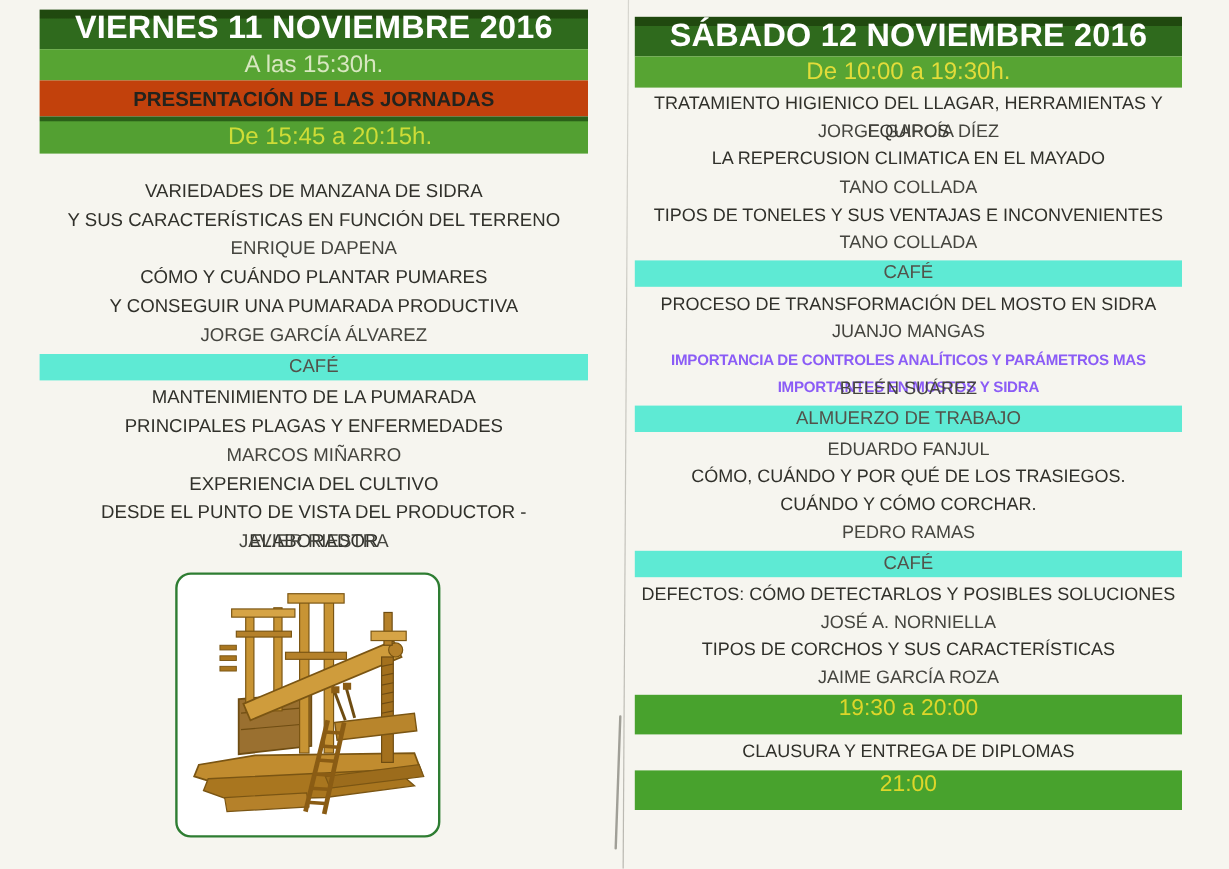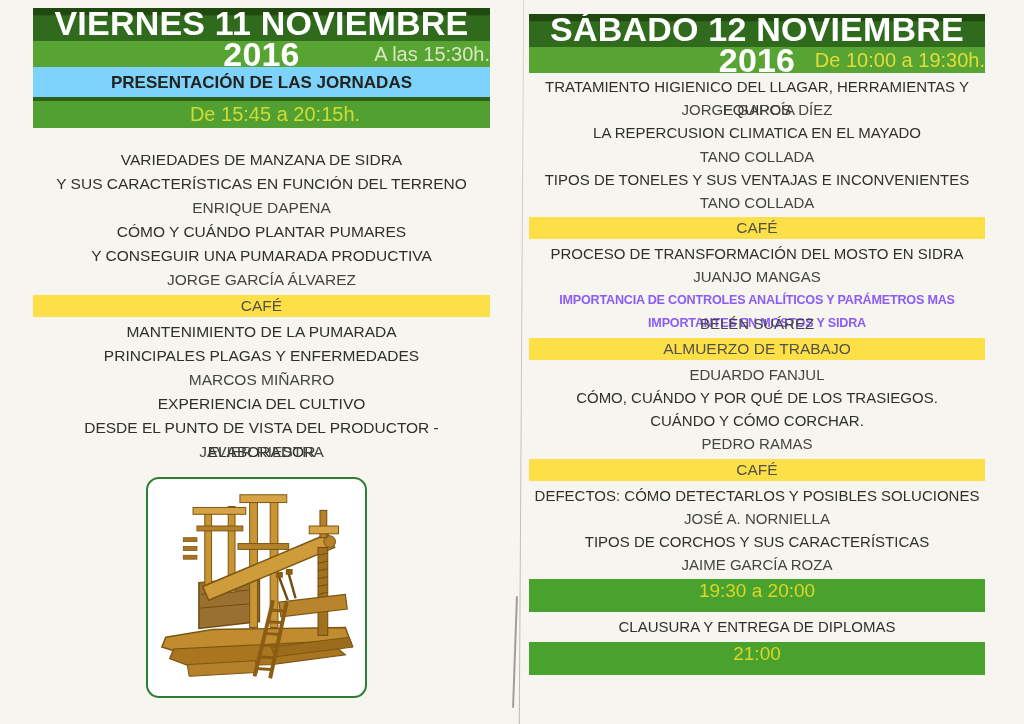--- a/index.html
+++ b/index.html
@@ -17,45 +17,45 @@
   .scan-mark{
     position:absolute;left:514px;top:596px;width:2px;height:112px;
     background:#5a574e;opacity:.55;transform:rotate(2deg);border-radius:2px;
   }
   .col{position:absolute;}
   .col-left{left:33px;top:8px;width:457px;}
   .col-right{left:529px;top:14px;width:456px;}
   .band{width:100%;text-align:center;box-sizing:border-box;}
   .band-header{
     background:linear-gradient(180deg,#20490f 0%,#20490f 22%,#2f6a1d 23%,#2f6a1d 100%);
-    color:#ffffff;font-weight:bold;font-size:34px;
+    color:#ffffff;font-weight:bold;font-size:27px;
     height:33px;line-height:31px;letter-spacing:.2px;
   }
   .band-subtime{
-    background:#57a433;height:26px;line-height:26px;font-size:20px;text-align:right;
+    background:#57a433;height:26px;line-height:26px;font-size:20px;
   }
   .pale-time{color:#d8e7c0;}
   .yellow-time{color:#e2dc3a;}
   .band-yellow-header{
-    background:#7dd3fc;height:30px;line-height:31px;
+    background:#c2410c;height:30px;line-height:31px;
     font-weight:bold;font-size:17px;color:#23231d;
   }
   .band-schedule{
     background:linear-gradient(180deg,#2a6018 0%,#2a6018 13%,#53a032 14%,#53a032 100%);
     height:31px;line-height:34px;font-size:20px;color:#cedc37;padding-left:27px;
   }
   .rows{margin-top:20px;}
   .col-right .rows{margin-top:2px;}
   .row{text-align:center;height:24px;line-height:24px;font-size:15.5px;}
   .col-right .row{height:23.2px;line-height:23.2px;font-size:15px;}
   .title{font-weight:normal;color:#30302a;}
   .speaker{font-weight:normal;color:#45453f;}
   .title-small{font-weight:bold;color:#8b5cf6;font-size:12.6px !important;letter-spacing:-.2px;}
   .break-band{
-    background:#fde047;height:22px;line-height:22px;margin:3px 0;
+    background:#5eead4;height:22px;line-height:22px;margin:3px 0;
     color:#52524a;font-size:15.5px;font-weight:normal;
   }
   .time-band-small{
     background:#48a22d;height:33px;line-height:24px;margin:3px 0;
     color:#ddd62a;font-size:19px;
   }
   .press-frame{
     margin:13px 0 0 113px;width:221px;height:221px;box-sizing:border-box;
     background:#ffffff;border:2px solid #2e7d32;border-radius:13px;
     display:flex;align-items:center;justify-content:center;

